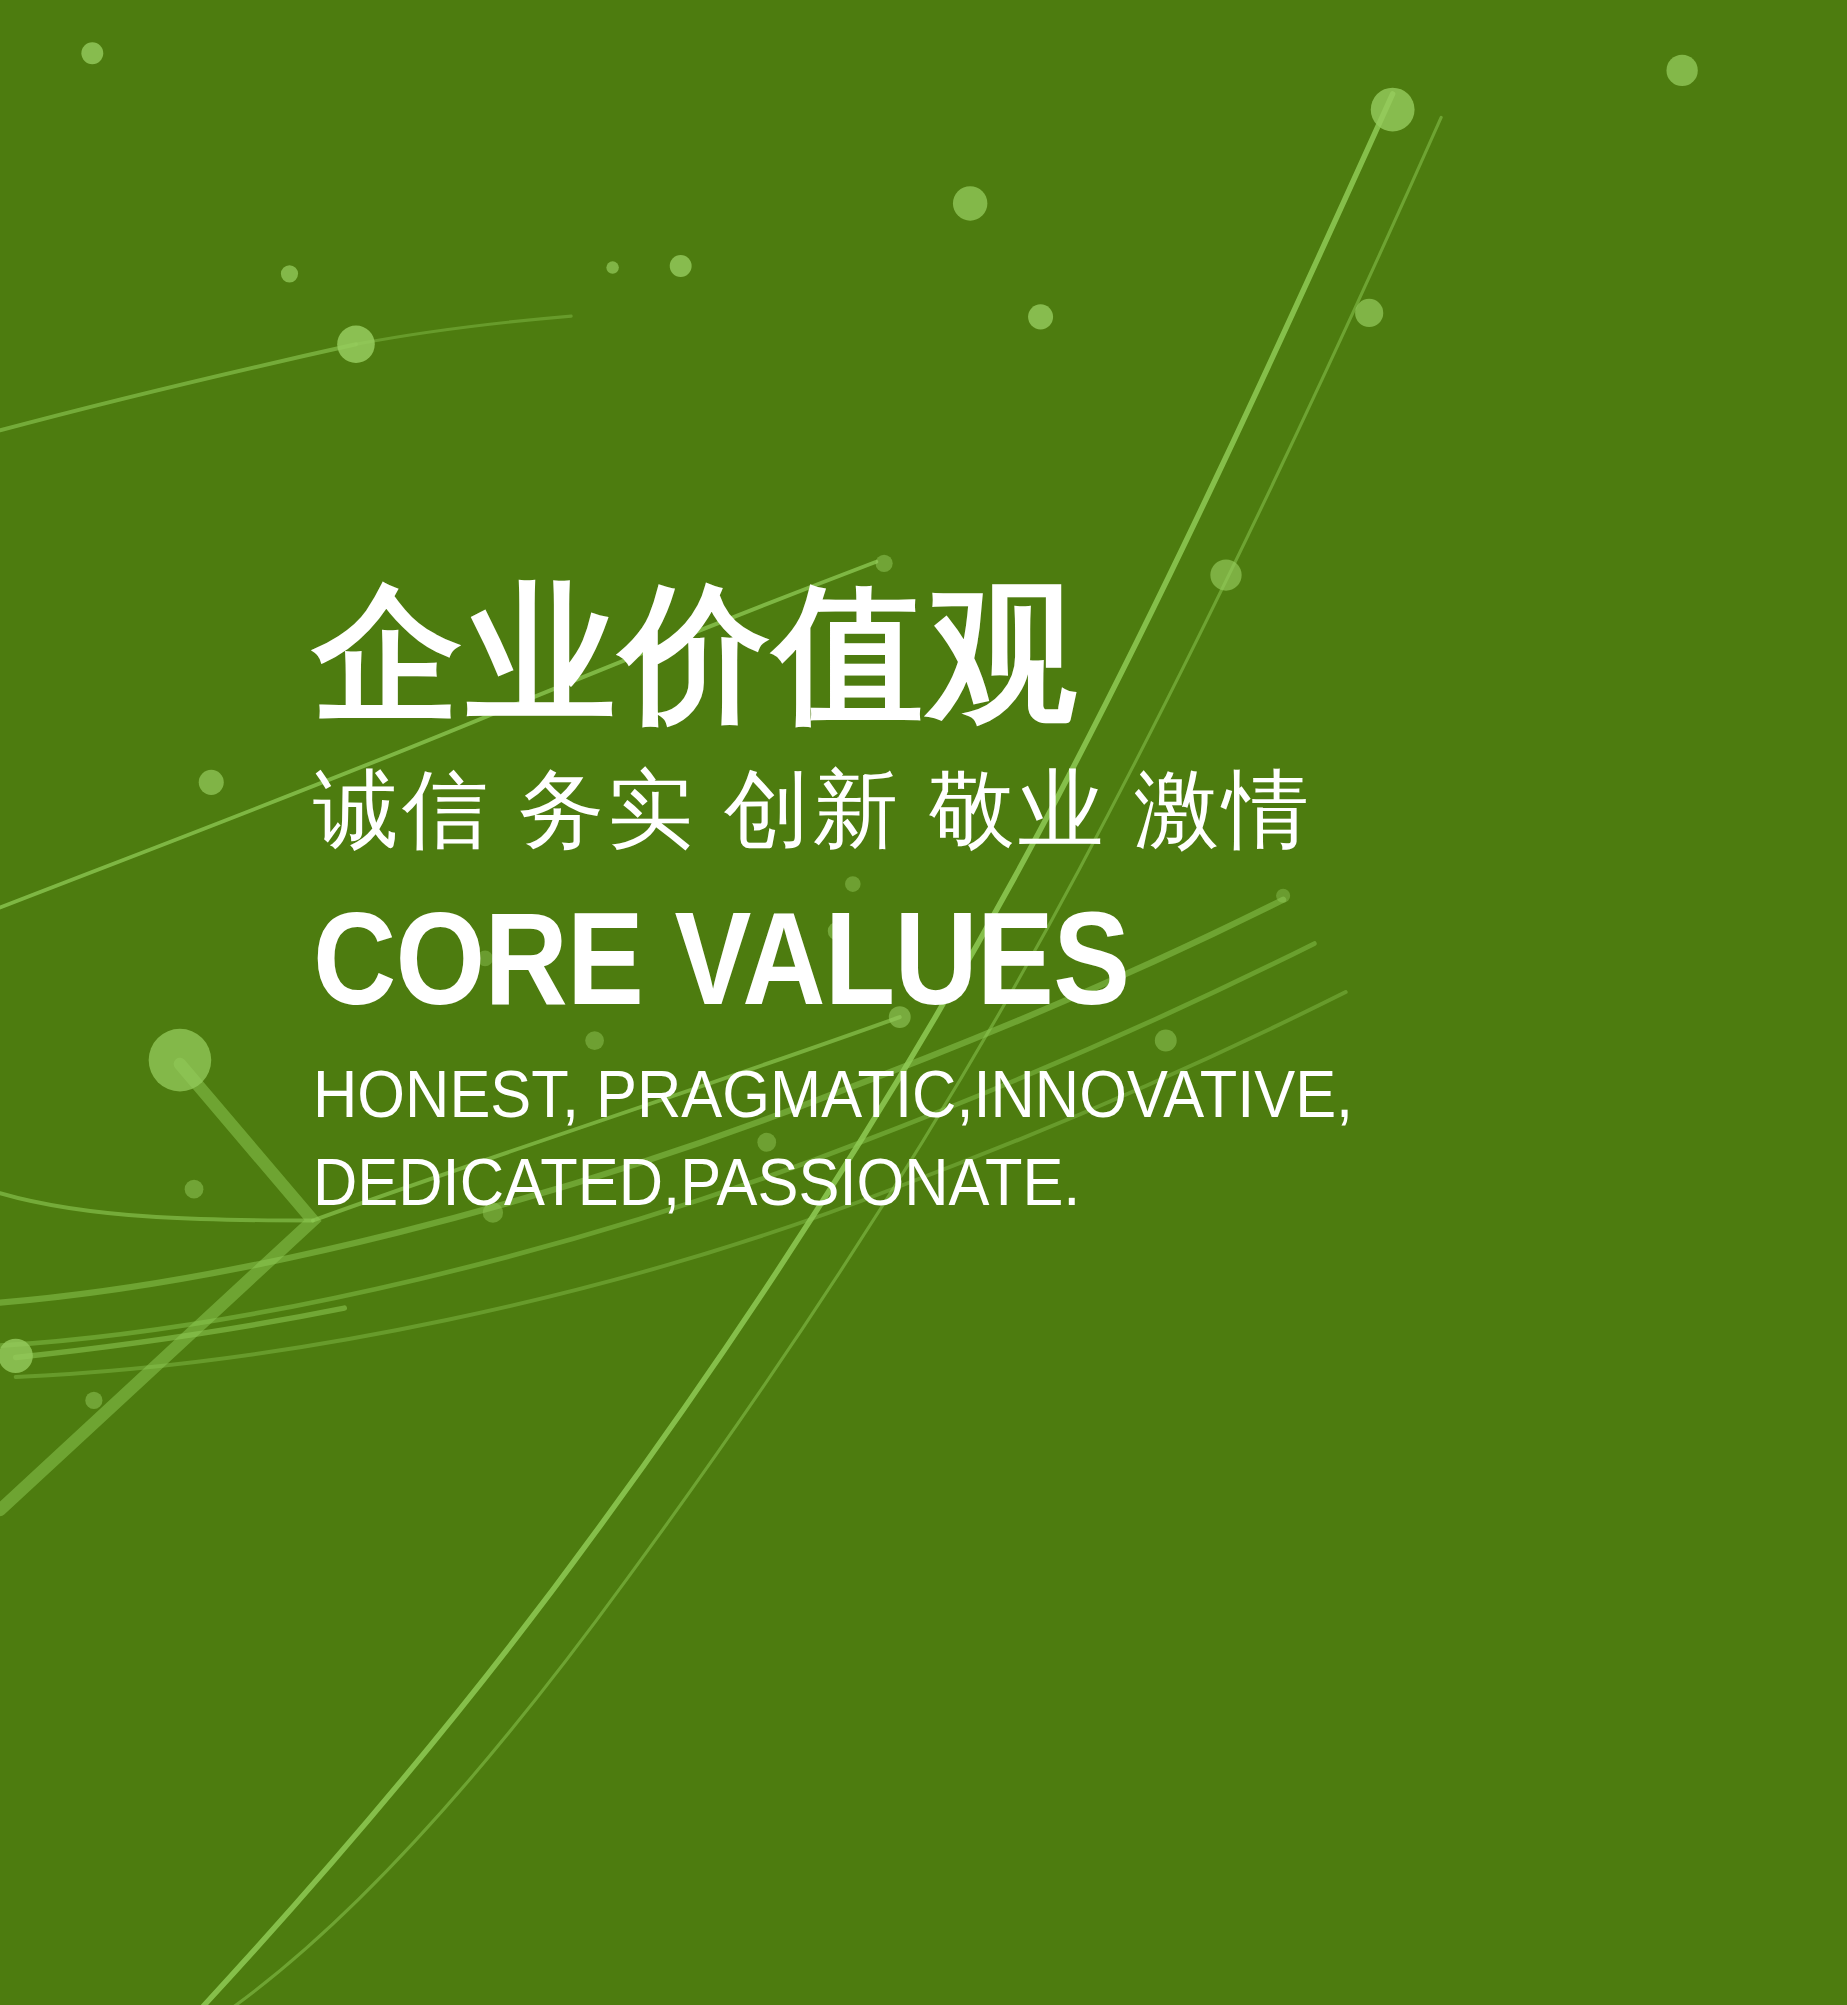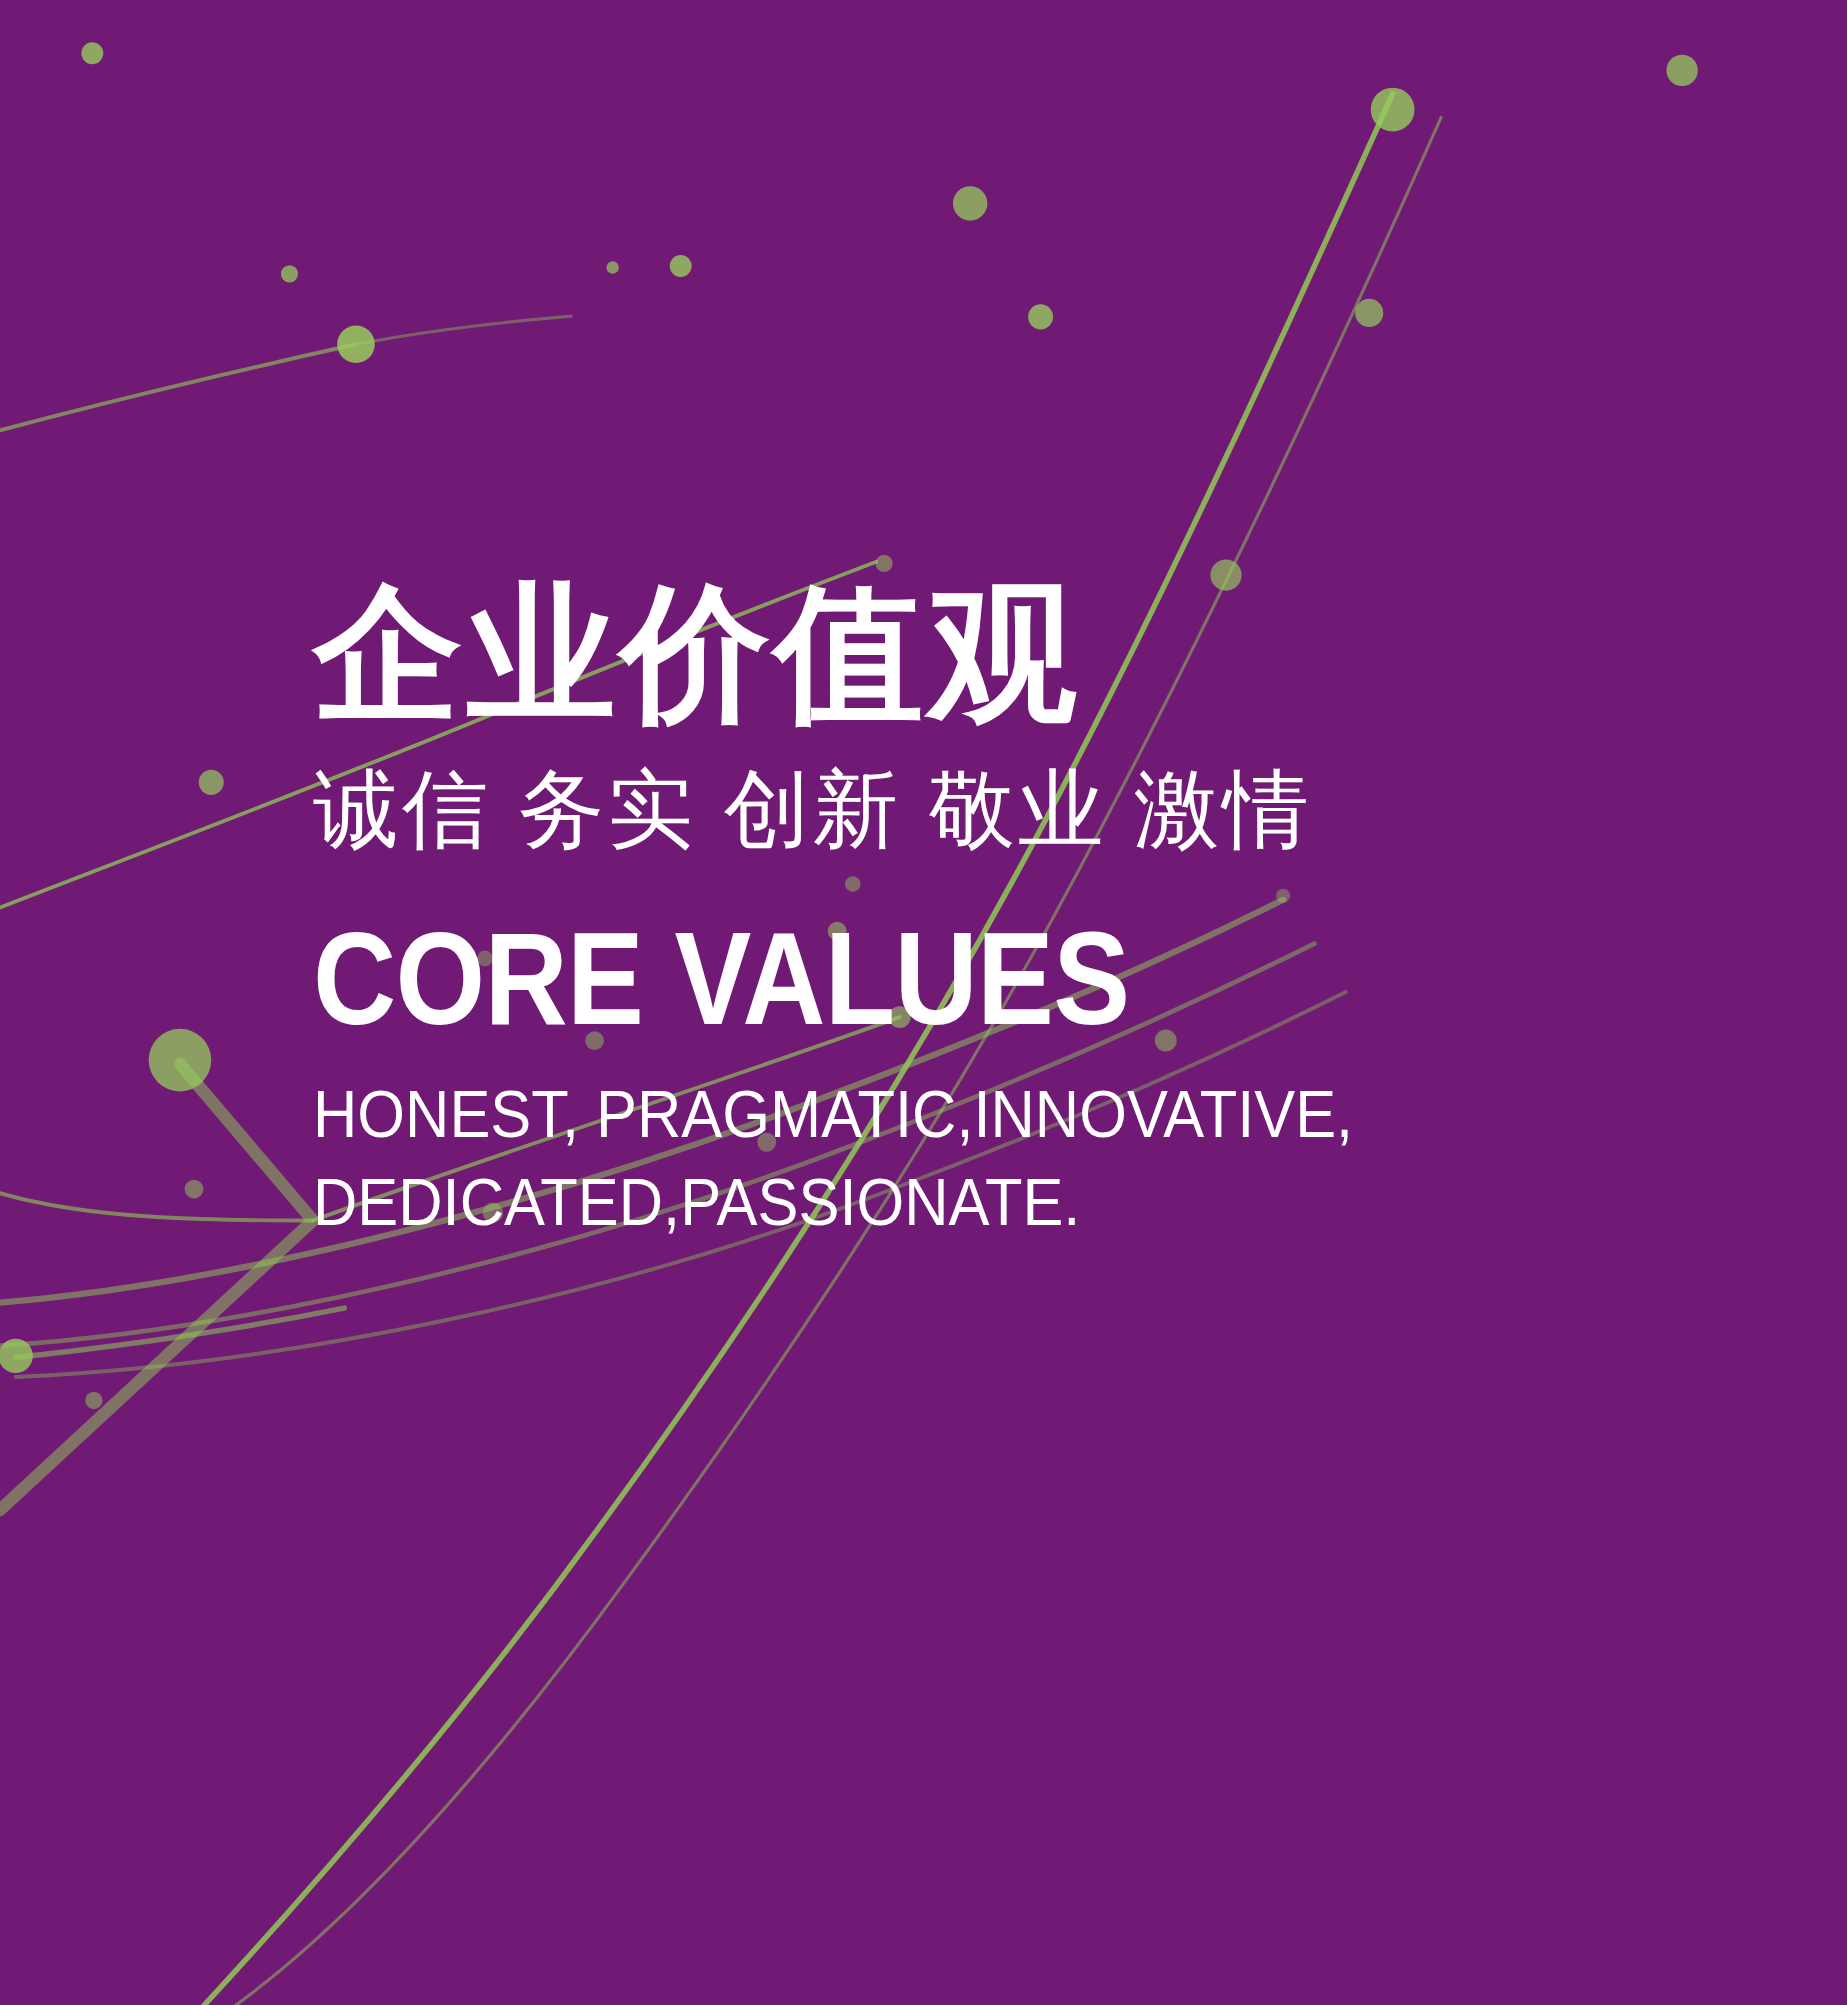--- a/index.html
+++ b/index.html
@@ -4,21 +4,21 @@
 <style>
   html, body {
     margin: 0;
     padding: 0;
     background: #7ABF38;
   }
   .poster {
     position: relative;
     width: 1848px;
     height: 2006px;
-    background: #701a75;
+    background: #4d7c0f;
     overflow: hidden;
     font-family: "Liberation Sans", "DejaVu Sans", sans-serif;
   }
   .bg-layer {
     position: absolute;
     inset: 0;
     width: 100%;
     height: 100%;
     pointer-events: none;
   }
@@ -36,21 +36,21 @@
     letter-spacing: 4.7px;
     margin: 0 0 36px 0;
     white-space: nowrap;
   }
   .subtitle-cn {
     color: #FFFFFF;
     font-size: 86px;
     font-weight: 400;
     line-height: 1.05;
     letter-spacing: 3.1px;
-    margin: 0 0 59px 0;
+    margin: 0 0 39px 0;
     white-space: nowrap;
   }
   .title-en {
     color: #FFFFFF;
     font-size: 131px;
     font-weight: 700;
     line-height: 1.0;
     letter-spacing: -0.8px;
     transform: scaleX(0.88);
     transform-origin: left center;

